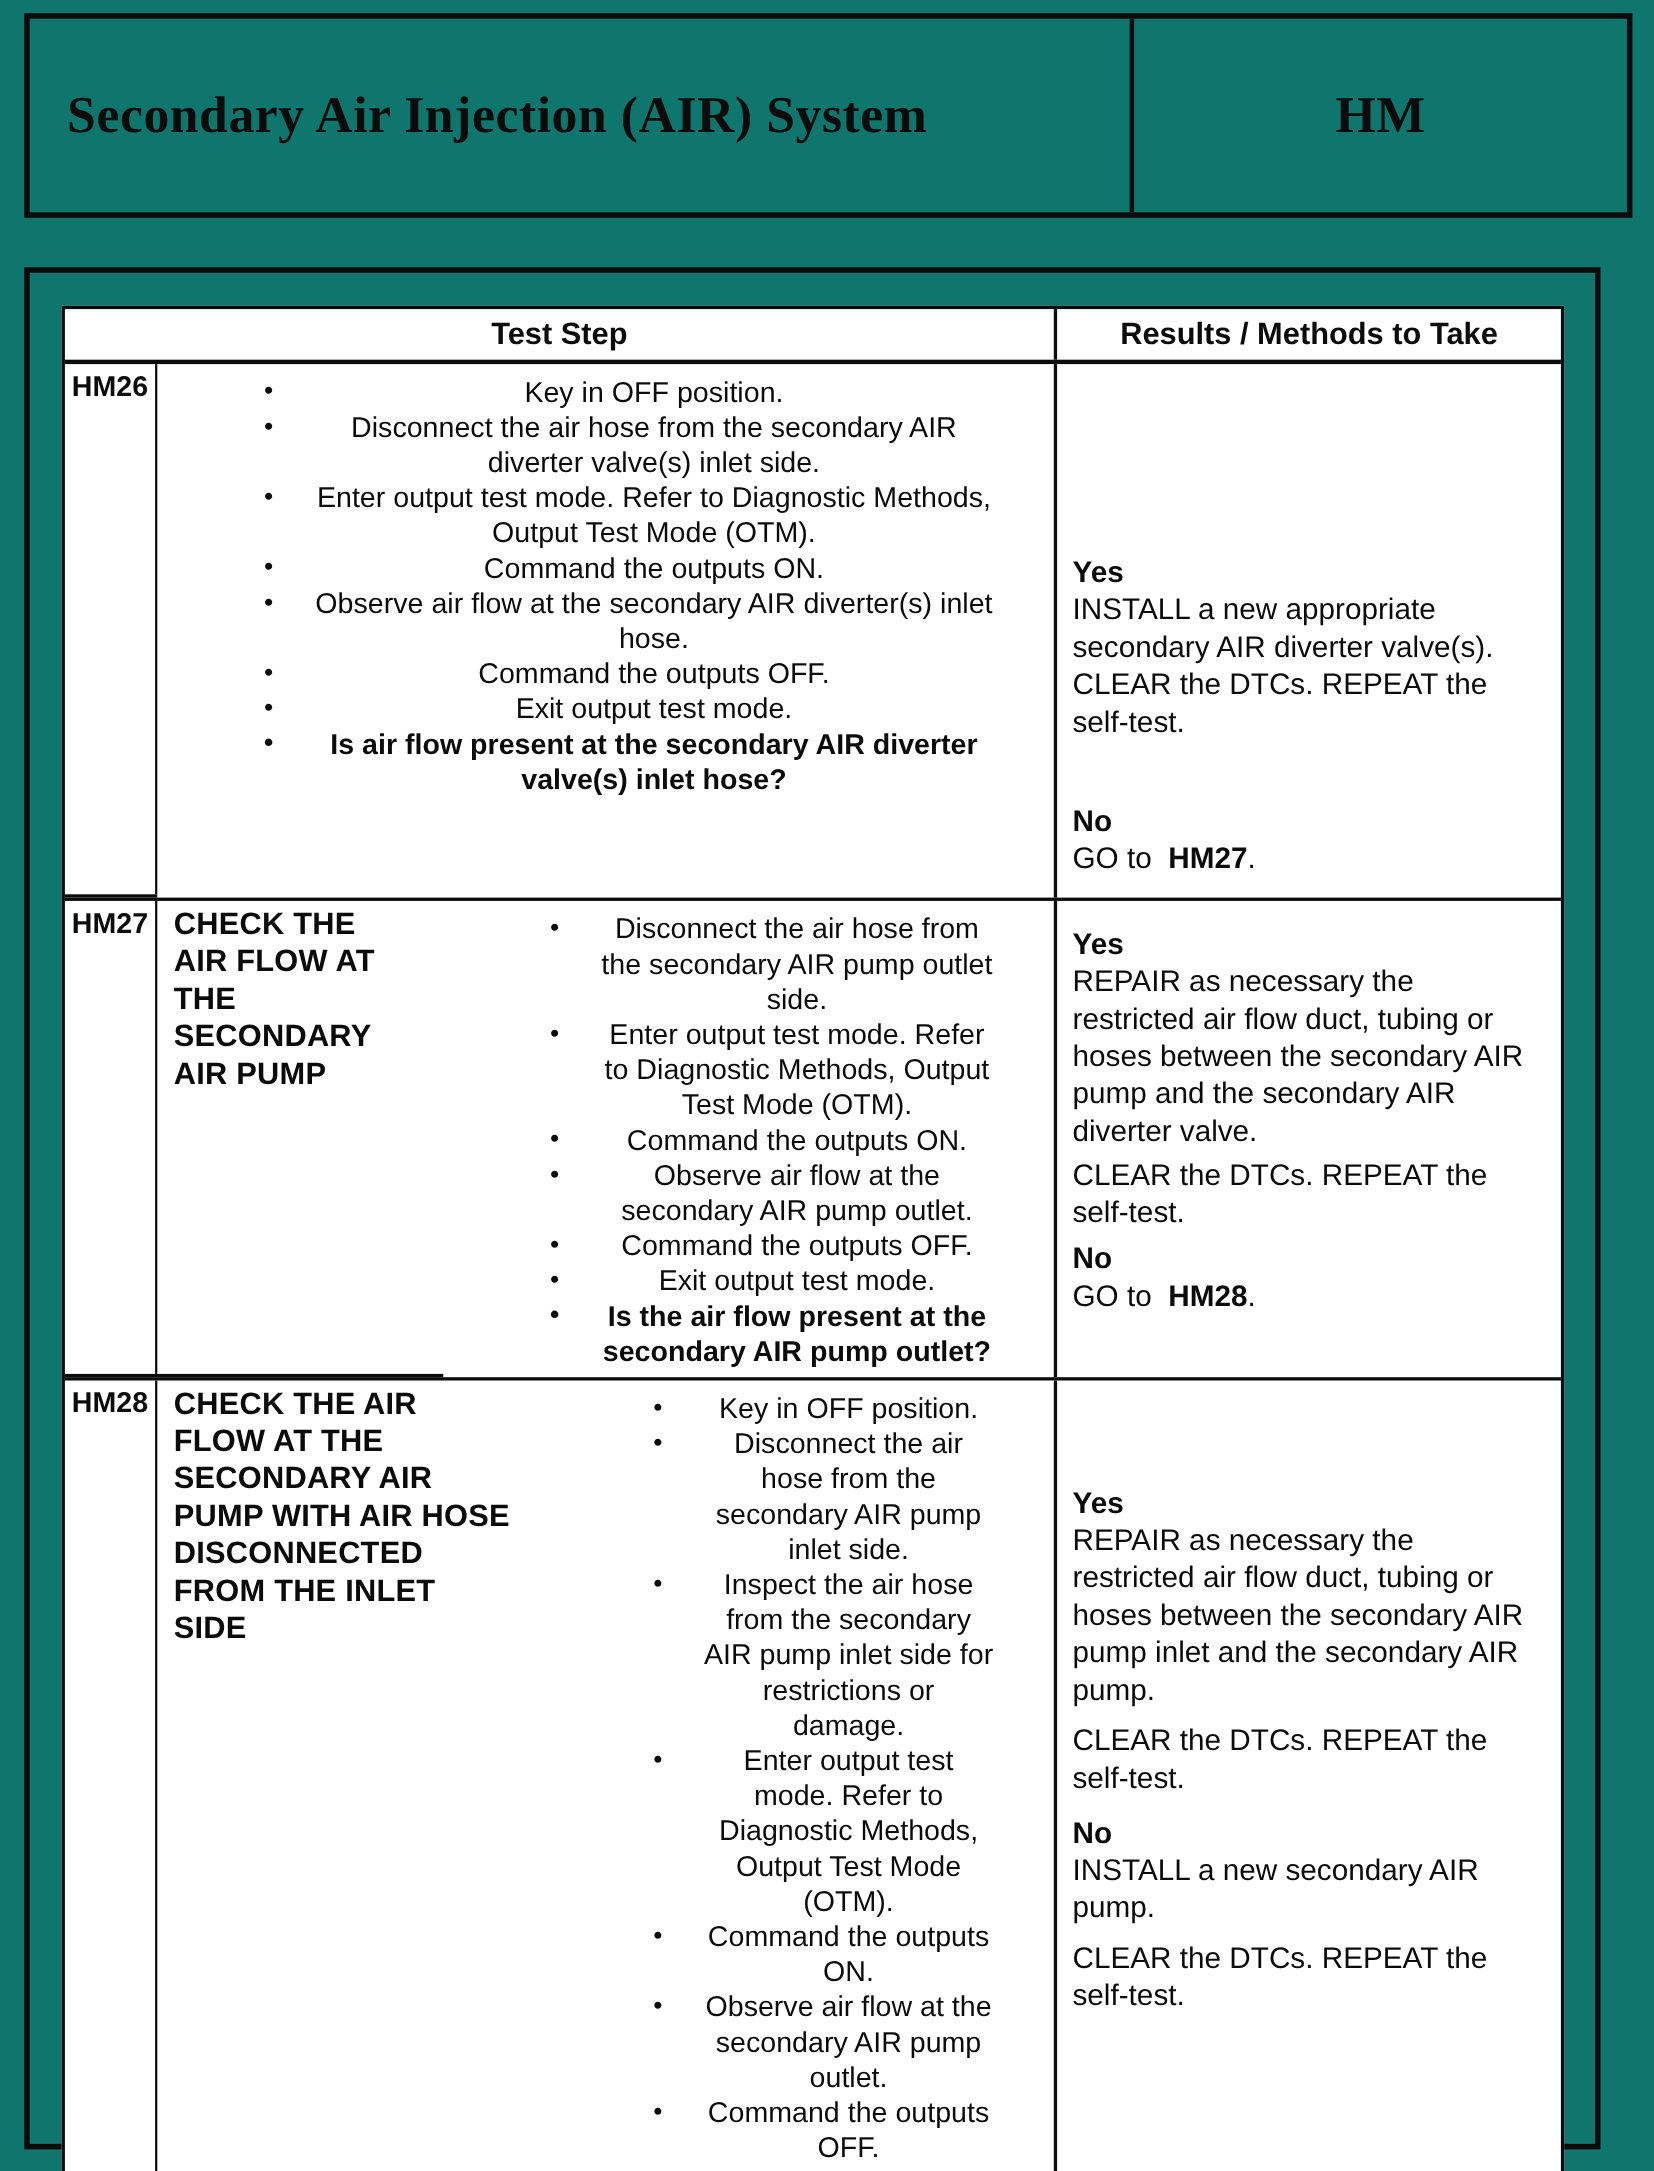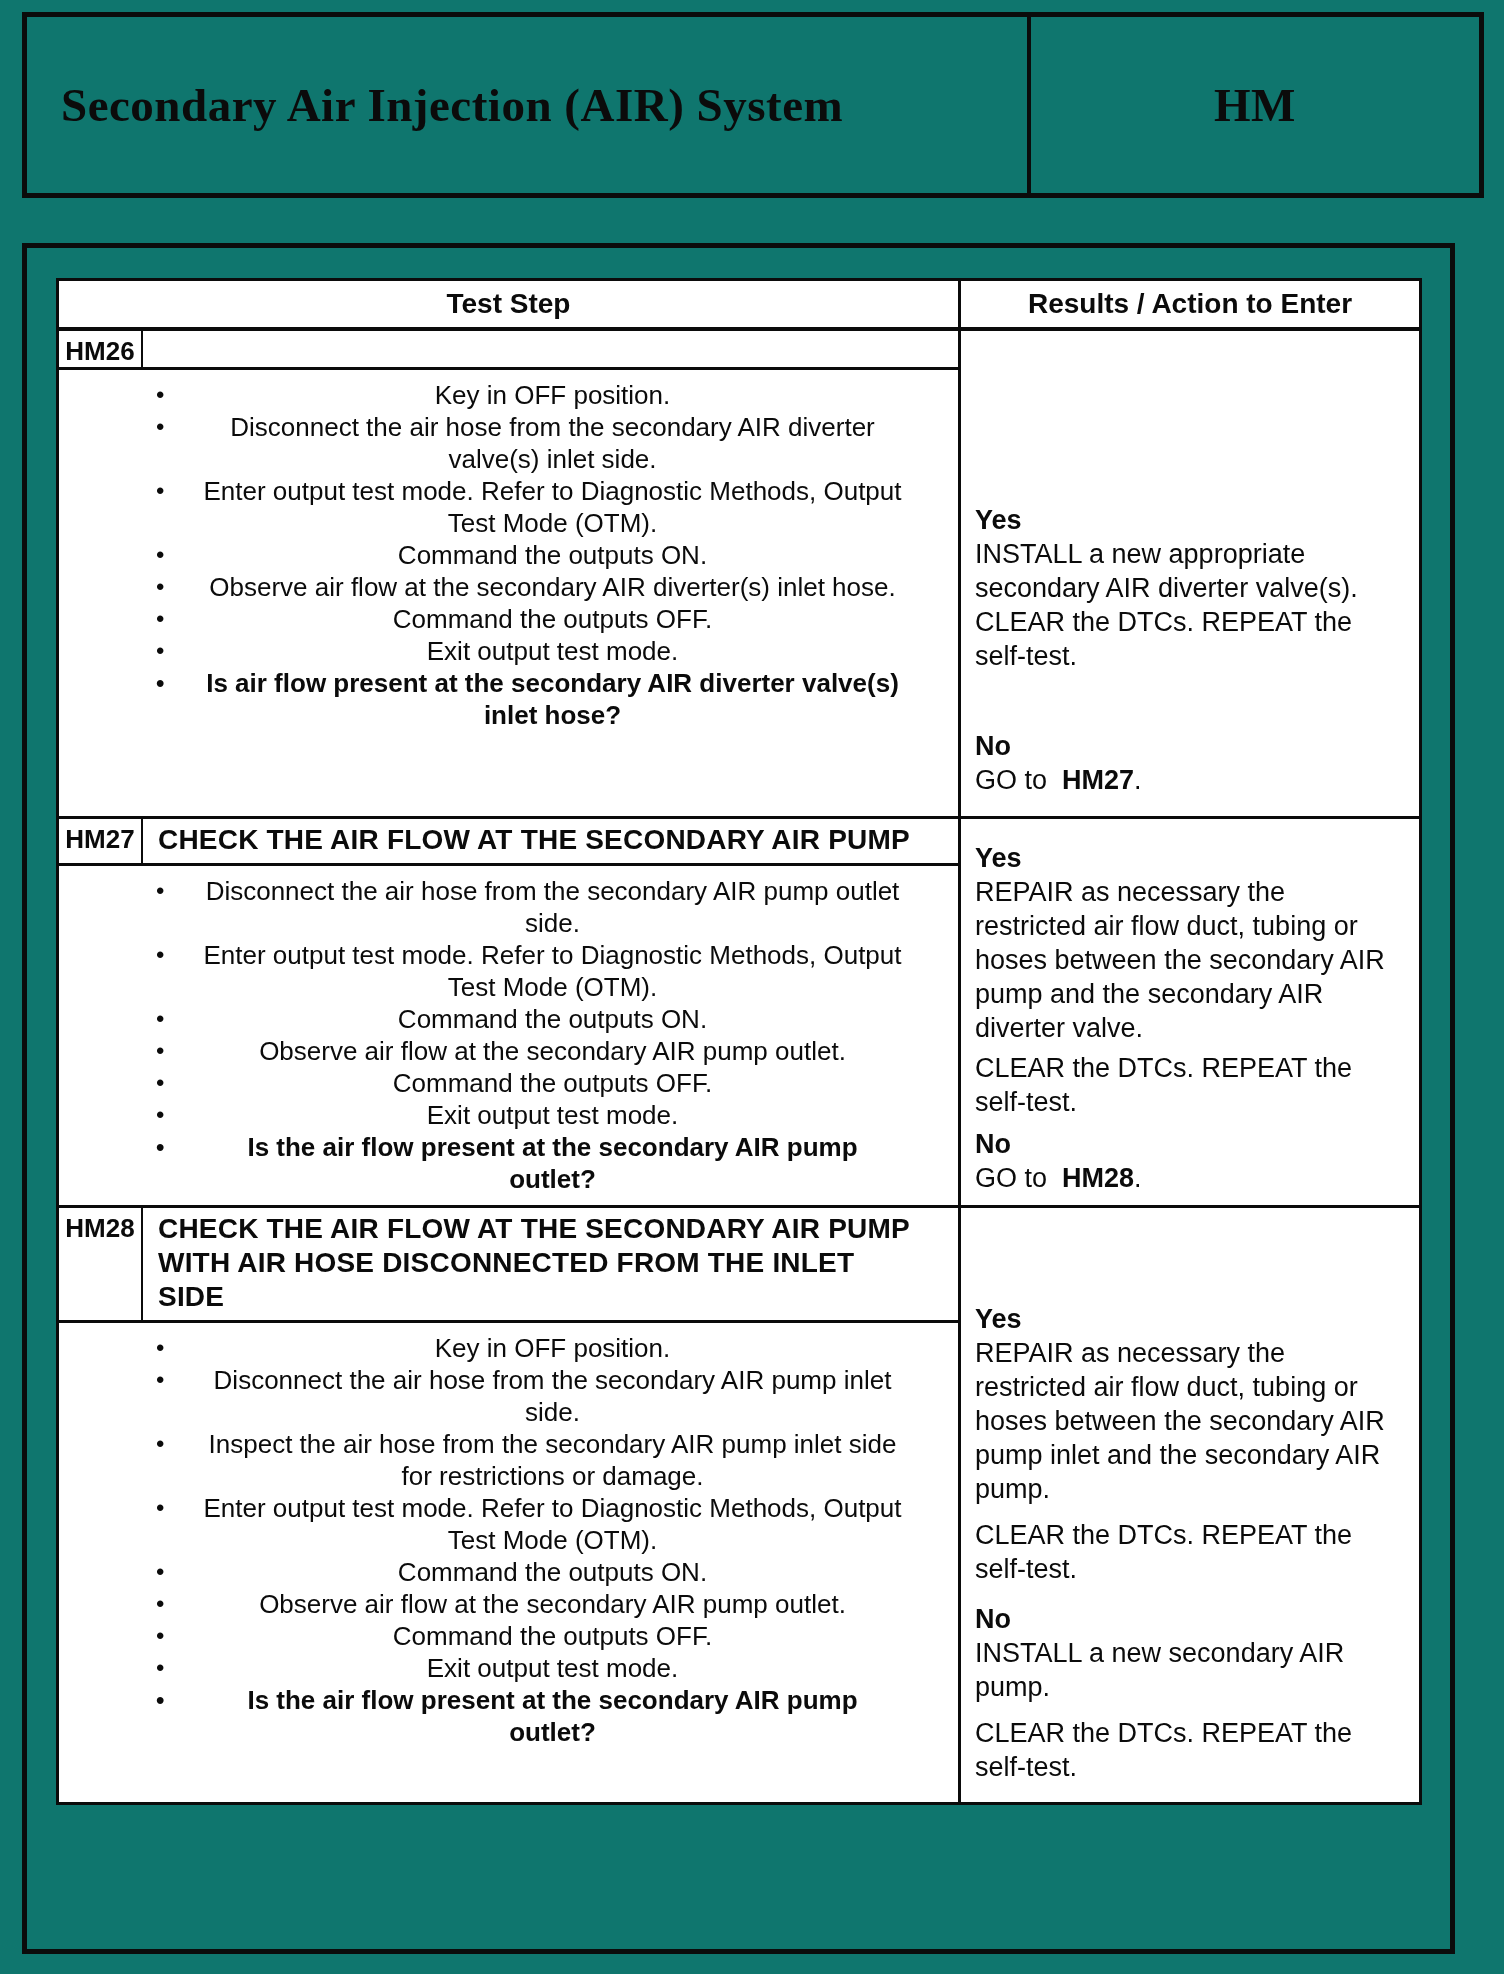--- a/index.html
+++ b/index.html
@@ -46,21 +46,21 @@
   }
   .th{
     display:flex;align-items:center;justify-content:center;
     font-weight:bold;font-size:28px;
   }
   .th-step{width:902px;border-right:3px solid #0b0b0b;box-sizing:border-box;}
   .th-res{flex:1;}
   
   .test-block{display:flex;border-bottom:3px solid #0b0b0b;}
   .test-block:last-child{border-bottom:none;}
-  .step-col{width:902px;border-right:3px solid #0b0b0b;box-sizing:border-box;display:flex;flex-direction:column;}
+  .step-col{width:902px;border-right:3px solid #0b0b0b;box-sizing:border-box;display:flex;flex-direction:row;}
   .title-row{display:flex;border-bottom:3px solid #0b0b0b;}
   .id-cell{
     width:84px;box-sizing:border-box;border-right:2px solid #0b0b0b;
     display:flex;align-items:flex-start;justify-content:center;
     font-weight:bold;font-size:26px;padding-top:5px;
   }
   .title-cell{
     flex:1;font-weight:bold;font-size:28px;line-height:34px;
     padding:4px 30px 6px 15px;letter-spacing:.2px;
   }
@@ -104,21 +104,21 @@
     <div class="header-code-cell">
       <span class="page-code">HM</span>
     </div>
   </div>
 
   <div class="outer-box">
     <div class="inner-table">
 
       <div class="thead">
         <div class="th th-step">Test Step</div>
-        <div class="th th-res">Results / Action to Enter</div>
+        <div class="th th-res">Results / Methods to Take</div>
       </div>
 
       <div class="test-block t0">
         <div class="step-col">
           <div class="title-row">
             <div class="id-cell">HM26</div>
           </div>
           <ul class="steps">
               <li>Key in OFF position.</li>
               <li>Disconnect the air hose from the secondary AIR diverter valve(s) inlet side.</li>

